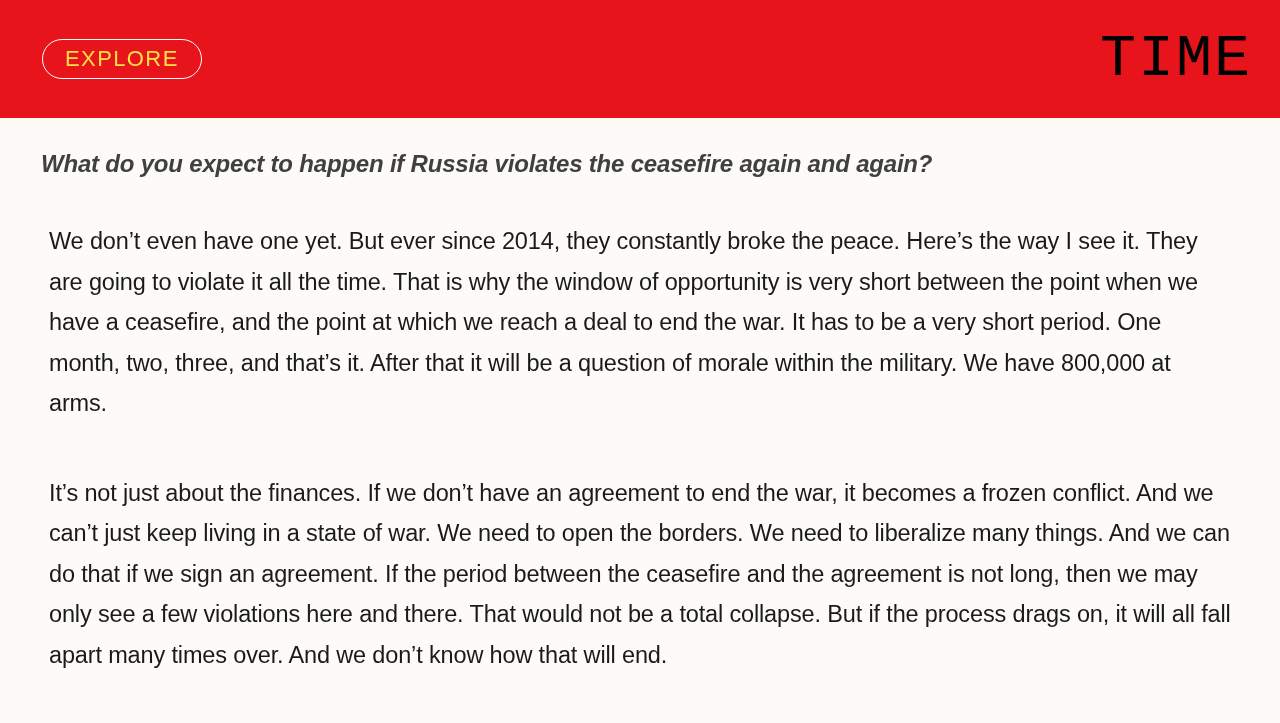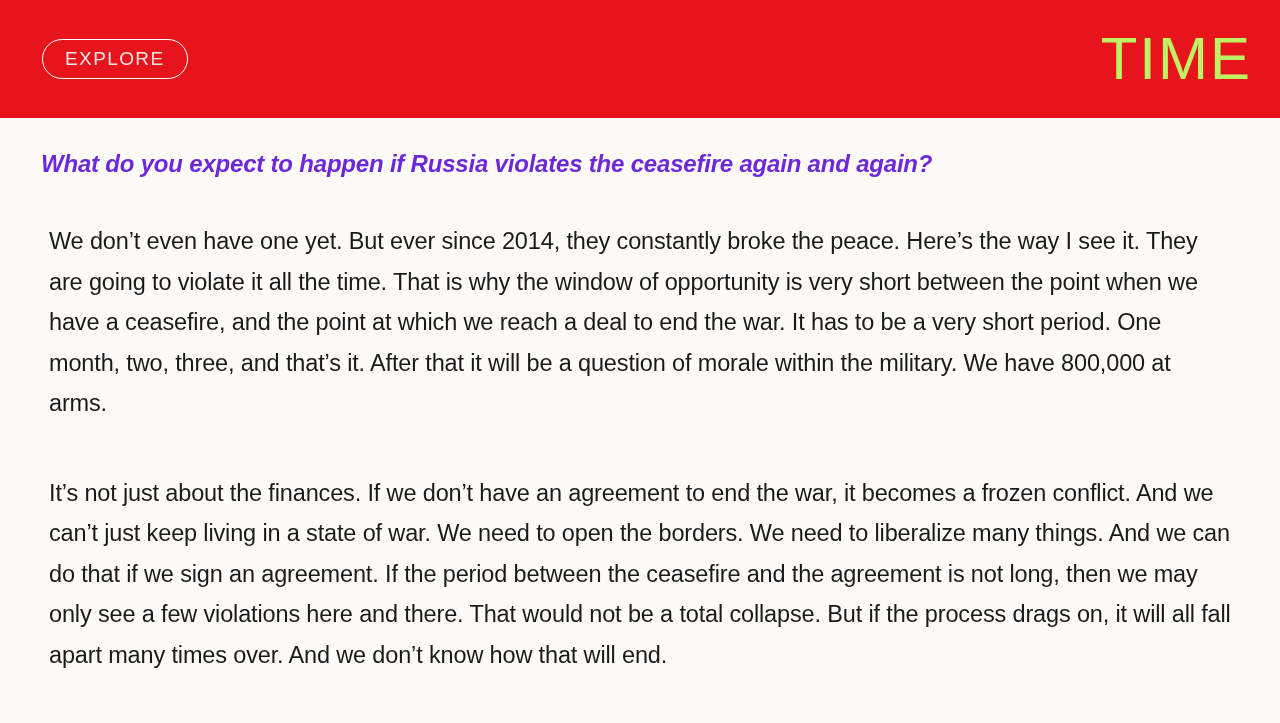--- a/index.html
+++ b/index.html
@@ -33,52 +33,52 @@
   }
   .explore-button {
     display: inline-flex;
     align-items: center;
     justify-content: center;
     min-width: 138px;
     height: 40px;
     padding: 0 22px;
     border: 1px solid #ffffff;
     border-radius: 26px;
-    color: #e5e5e5;
+    color: #fde047;
     background: transparent;
     font-family: "Liberation Sans", sans-serif;
-    font-size: 19px;
+    font-size: 22px;
     letter-spacing: 1.4px;
     cursor: pointer;
     box-sizing: border-box;
   }
   .time-logo {
-    color: #bef264;
-    font-family: Liberation Sans, sans-serif;
+    color: #000000;
+    font-family: Liberation Mono, monospace;
     font-size: 60px;
     line-height: 1;
     letter-spacing: 2px;
     padding-right: 6px;
     user-select: none;
   }
 
   
   .article {
     padding: 0 40px 0 41px;
     box-sizing: border-box;
   }
   .question {
     margin: 0;
     padding-top: 30px;
     font-family: "Liberation Sans", sans-serif;
     font-style: italic;
     font-weight: bold;
     font-size: 24px;
     line-height: 1.3;
-    color: #6d28d9;
+    color: #404040;
     letter-spacing: -0.2px;
   }
   .paragraph {
     margin: 8px;
     padding-top: 34px;
     font-family: "Liberation Sans", sans-serif;
     font-size: 23.5px;
     line-height: 40.5px;
     color: #1a1a1a;
     letter-spacing: -0.15px;

